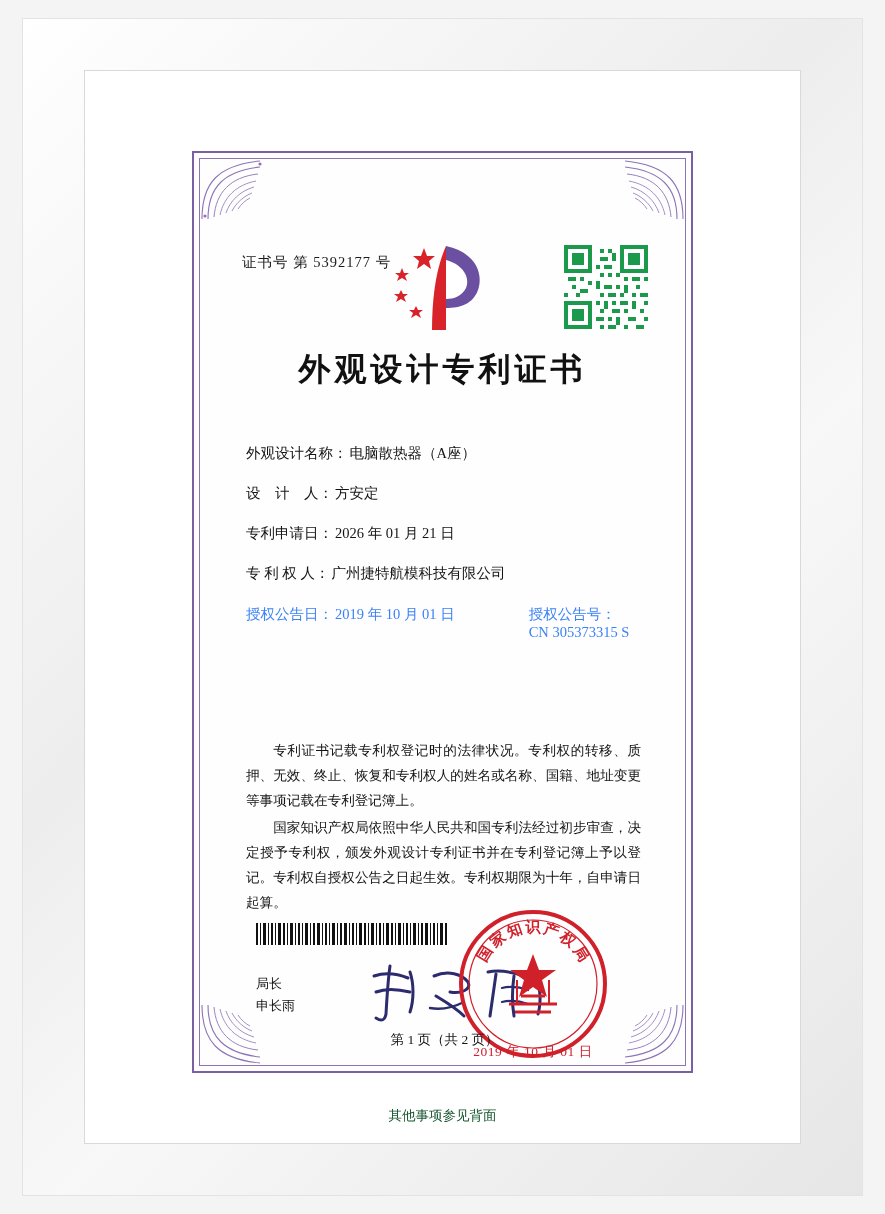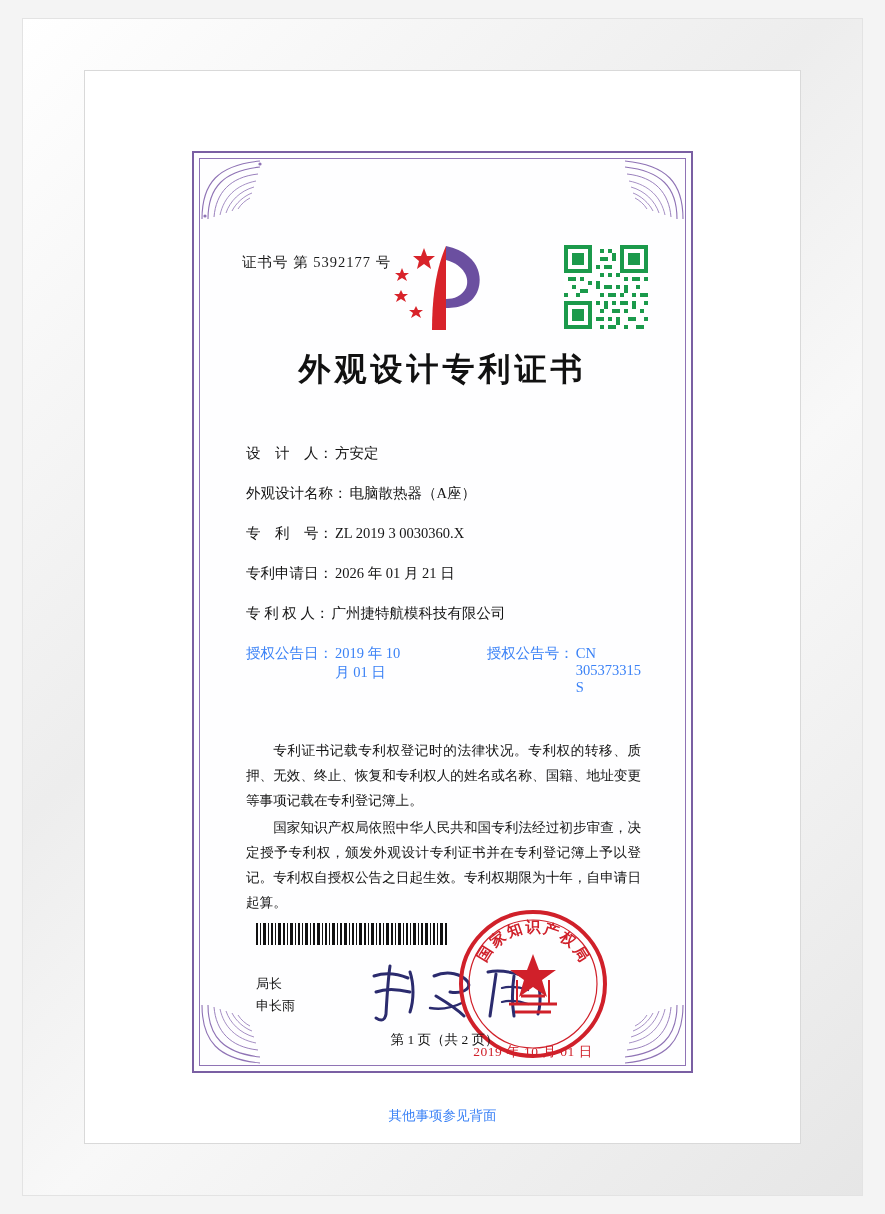--- a/index.html
+++ b/index.html
@@ -65,21 +65,21 @@
   }
 
   .fields{position:absolute;left:52px;right:50px;top:292px;}
   .row{
     display:flex;align-items:baseline;margin-bottom:22.5px;
     font-size:14.5px;color:#141414;line-height:1.2;
   }
   .lbl{white-space:pre;flex:0 0 auto;}
   .val{margin-left:2px;}
   .row2{display:flex;align-items:baseline;font-size:14.5px;color:#3b82f6;margin-bottom:8px;}
-  .row2 .second{margin-left:72px;display:flex;align-items:baseline;}
+  .row2 .second{margin-left:72px;display:flex;align-items:baseline;flex-direction:column;}
 
   .para{
     position:absolute;left:52px;right:50px;top:585px;
     font-size:13.6px;line-height:25px;color:#141414;
     text-align:justify;
   }
   .para p{margin:0 0 0 0;text-indent:2em;}
   .para p + p{margin-top:2px;}
 
   .barcode{
@@ -93,21 +93,21 @@
   .seal-date{
     position:absolute;right:70px;top:890px;width:176px;text-align:center;
     font-size:13.5px;color:#d0202a;letter-spacing:0.5px;
   }
   .pagenum{
     position:absolute;left:4px;right:0;bottom:22px;text-align:center;
     font-size:13.5px;color:#141414;
   }
   .footnote{
     position:absolute;left:0;right:0;bottom:18px;text-align:center;
-    font-size:13.5px;color:#3b82f6;
+    font-size:13.5px;color:#14532d;
   }
 </style>
 </head>
 <body>
 
 <div class="page">
   <div class="frame-outer">
     <div class="frame-mid">
       <div class="frame-inner">
         <div class="cert">
@@ -255,30 +255,26 @@
                   <rect x="15" y="20" width="1" height="1"></rect>
                     <rect x="18" y="20" width="2" height="1"></rect>
                 </g>
               </svg>
             </div>
 
             <div class="title">外观设计专利证书</div>
 
             <div class="fields">
               <div class="row">
-                <span class="lbl">设　计　人：</span>
-                <span class="val">方安定</span>
-              </div>
-              <div class="row">
                 <span class="lbl">外观设计名称：</span>
                 <span class="val">电脑散热器（A座）</span>
               </div>
               <div class="row">
-                <span class="lbl">专　利　号：</span>
-                <span class="val">ZL 2019 3 0030360.X</span>
+                <span class="lbl">设　计　人：</span>
+                <span class="val">方安定</span>
               </div>
               <div class="row">
                 <span class="lbl">专利申请日：</span>
                 <span class="val">2026 年 01 月 21 日</span>
               </div>
               <div class="row">
                 <span class="lbl">专 利 权 人：</span>
                 <span class="val">广州捷特航模科技有限公司</span>
               </div>
               <div class="row2">

